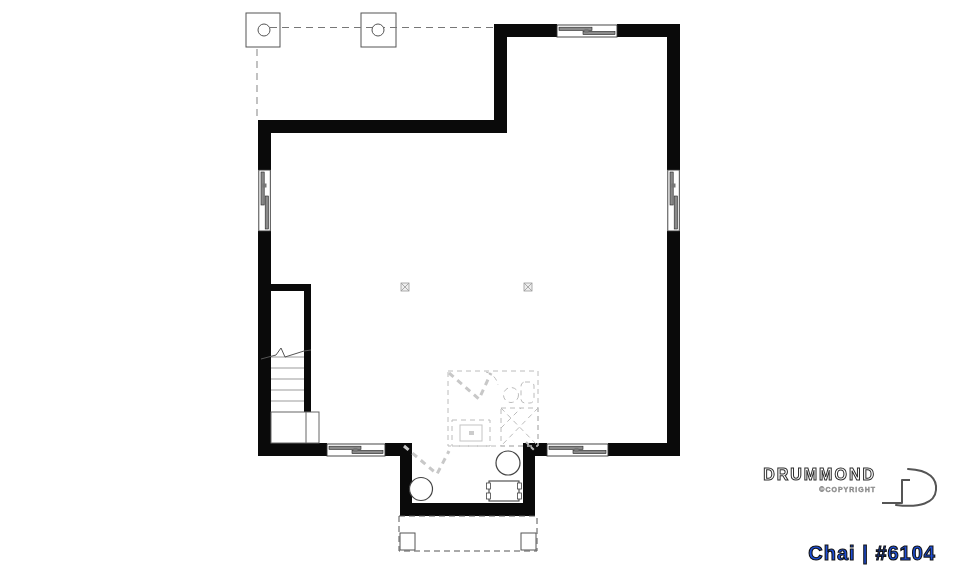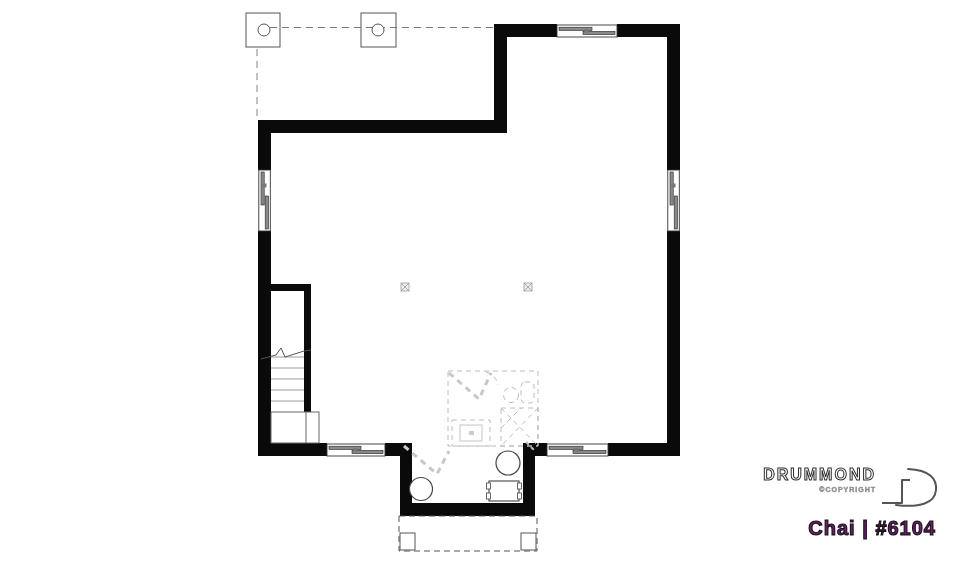--- a/index.html
+++ b/index.html
@@ -12,22 +12,22 @@
   .brand-lines{
     position:absolute;right:84px;top:466px;text-align:right;
     color:#ffffff;-webkit-text-stroke:1px #2e2e2e;
     font-weight:bold;letter-spacing:2px;line-height:17px;font-size:16px;
   }
   .brand-copy{
     font-size:7px;letter-spacing:1px;color:#8d8d8d;-webkit-text-stroke:0.4px #8d8d8d;
     margin-top:2px;line-height:9px;
   }
   .plan-title{
-    position:absolute;right:24px;top:517px;font-size:20px;font-weight:bold;
-    color:#701a75;-webkit-text-stroke:1.1px #111111;letter-spacing:1px;
+    position:absolute;right:24px;top:542px;font-size:20px;font-weight:bold;
+    color:#1d4ed8;-webkit-text-stroke:1.1px #111111;letter-spacing:1px;
   }
   .d-logo{position:absolute;left:878px;top:460px;}
 </style>
 </head>
 <body>
 
 <div class="stage">
 
   <svg class="plan-svg" width="960" height="569" viewBox="0 0 960 569">
 

